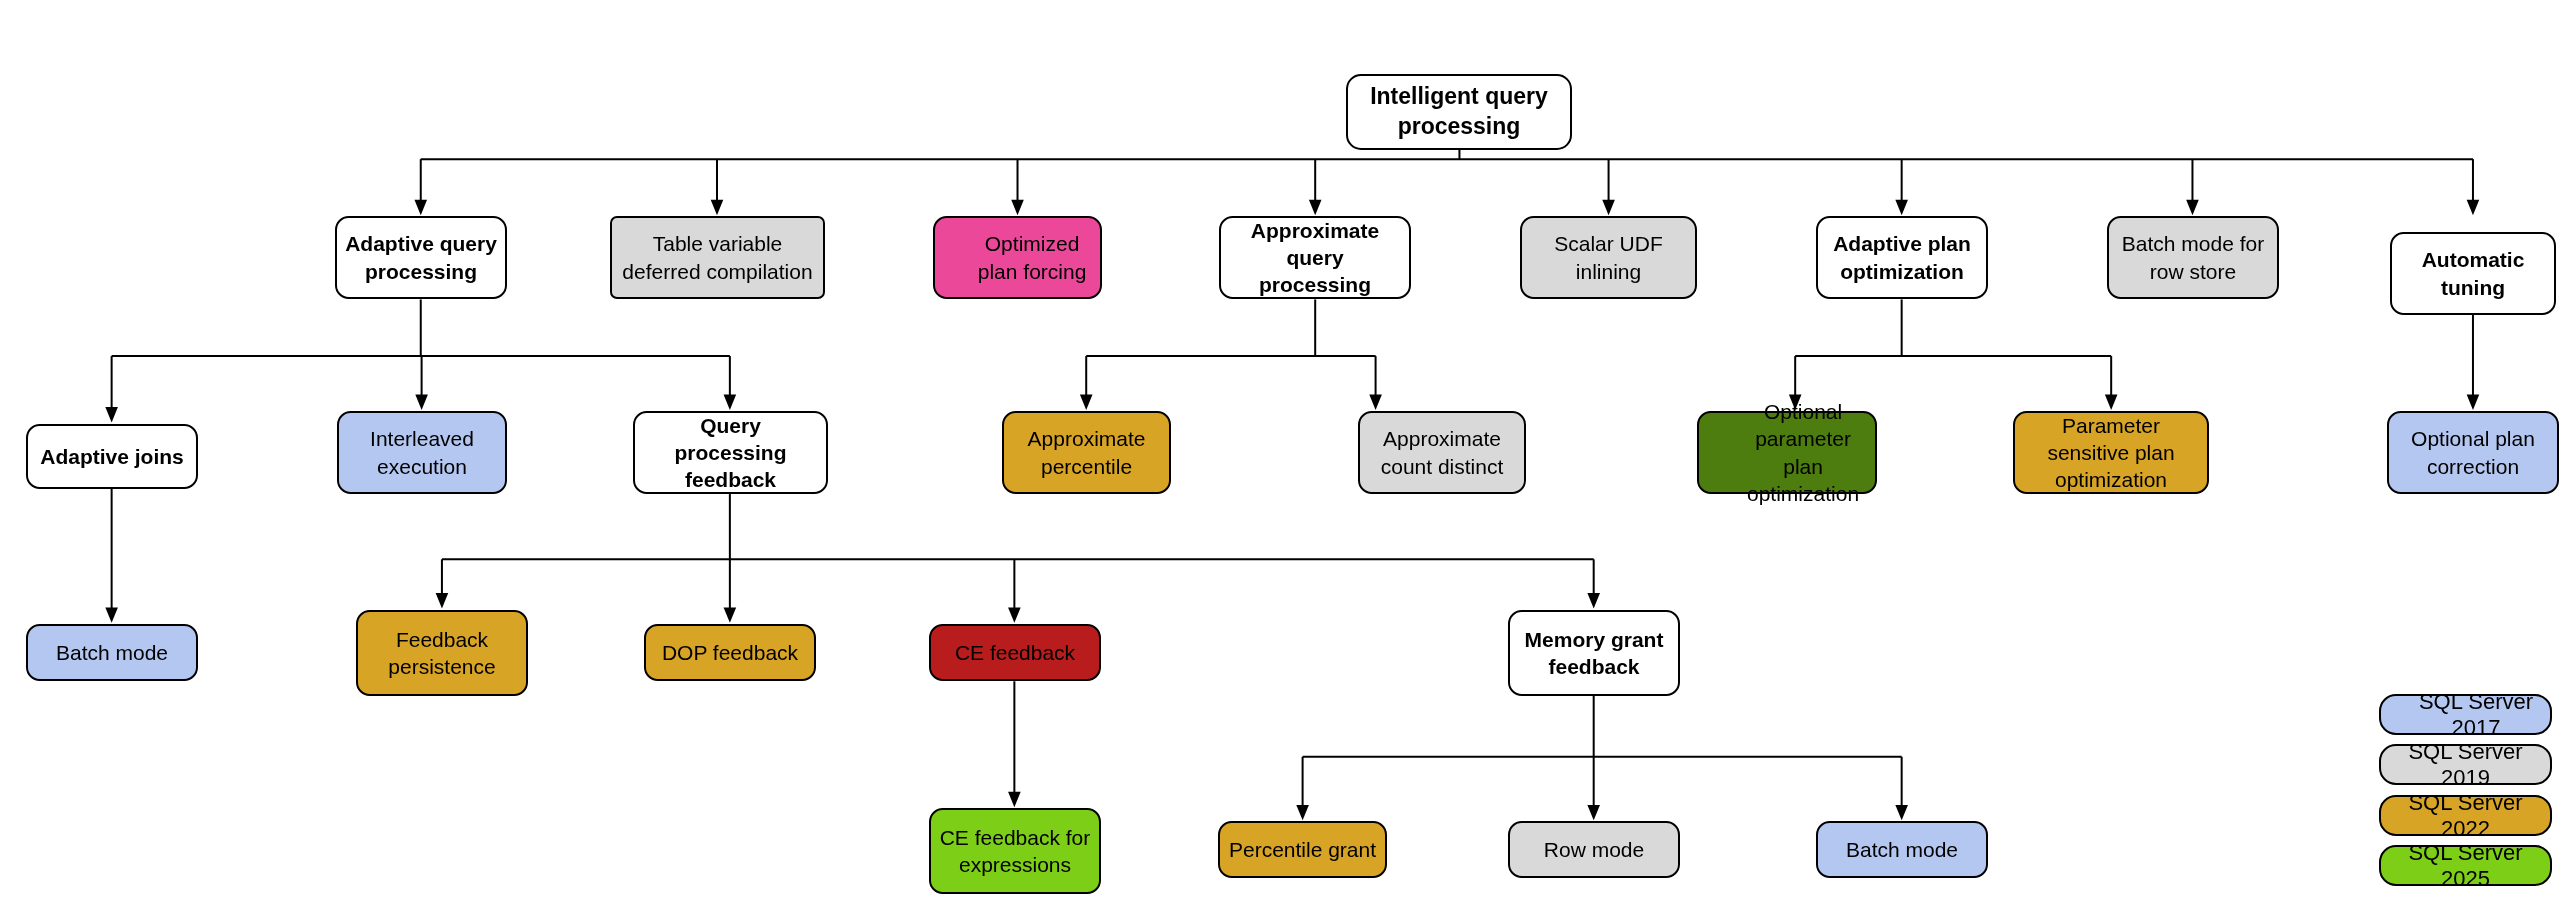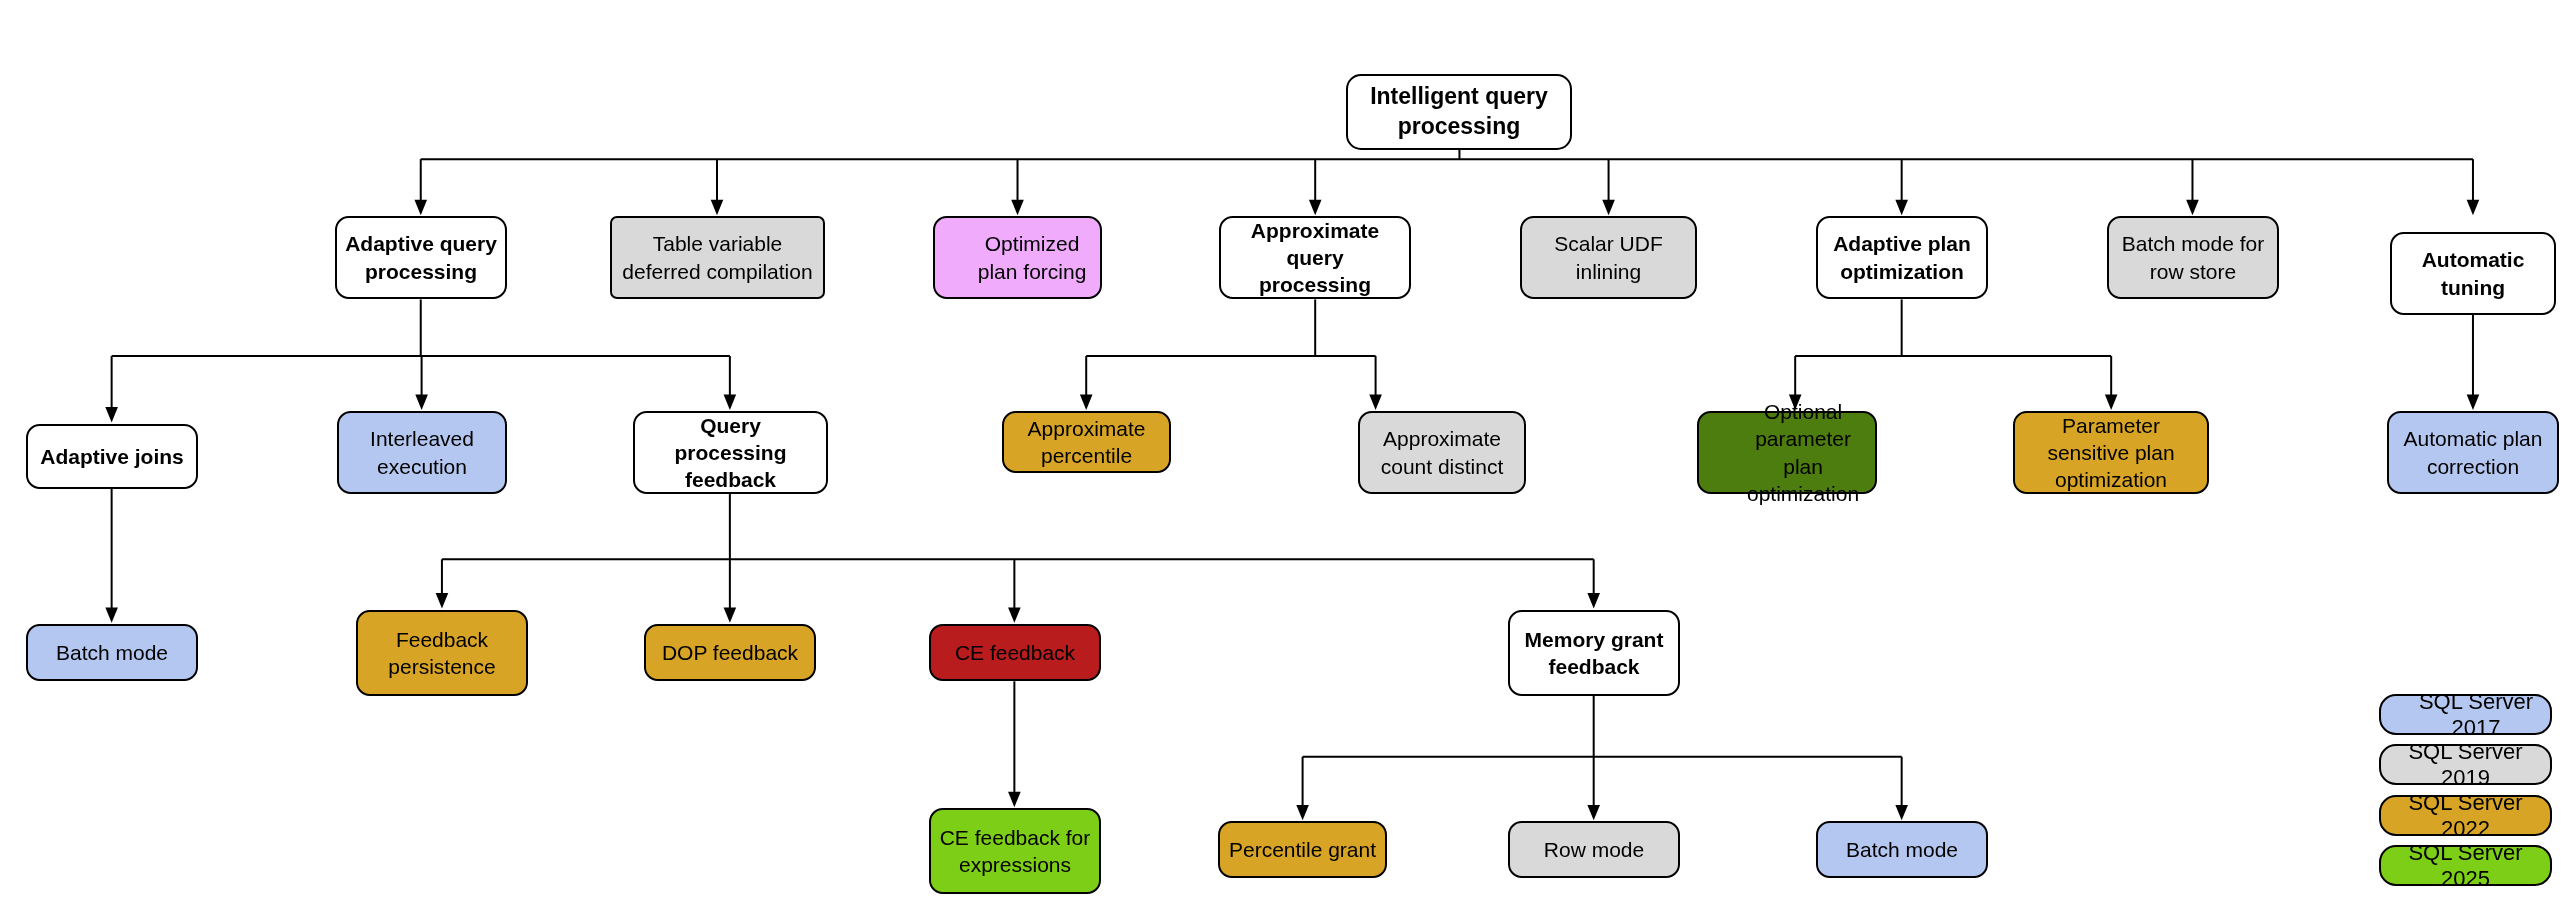--- a/index.html
+++ b/index.html
@@ -103,34 +103,34 @@
       <polygon points="2264.5,1406 2286.5,1406 2275.5,1433" fill="#000000"></polygon>
       <line x1="2784" y1="1322" x2="2784" y2="1409" stroke="#000000" stroke-width="3.5"></line>
       <polygon points="2773,1406 2795,1406 2784,1433" fill="#000000"></polygon>
       <line x1="3322" y1="1322" x2="3322" y2="1409" stroke="#000000" stroke-width="3.5"></line>
       <polygon points="3311,1406 3333,1406 3322,1433" fill="#000000"></polygon>
     </svg>
   <div id="nodes-layer">
       <div class="node bold root" style="left: 1346px; top: 26px; width: 226px; height: 76px; background: rgb(255, 255, 255);">Intelligent query processing</div>
       <div class="node bold" style="left: 335px; top: 216px; width: 172px; height: 83px; background: rgb(255, 255, 255);">Adaptive query processing</div>
       <div class="node" style="left: 610px; top: 216px; width: 215px; height: 83px; background: rgb(217, 217, 217); border-radius: 7px;">Table variable deferred compilation</div>
-      <div class="node" style="left: 933px; top: 216px; width: 169px; height: 83px; background: #f0abfc; padding-left: 36px;">Optimized plan forcing</div>
+      <div class="node" style="left: 933px; top: 216px; width: 169px; height: 83px; background: #ec4899; padding-left: 36px;">Optimized plan forcing</div>
       <div class="node bold" style="left: 1219px; top: 216px; width: 192px; height: 83px; background: rgb(255, 255, 255);">Approximate query processing</div>
       <div class="node" style="left: 1520px; top: 216px; width: 177px; height: 83px; background: rgb(217, 217, 217);">Scalar UDF inlining</div>
       <div class="node bold" style="left: 1816px; top: 216px; width: 172px; height: 83px; background: rgb(255, 255, 255);">Adaptive plan optimization</div>
       <div class="node" style="left: 2107px; top: 216px; width: 172px; height: 83px; background: rgb(217, 217, 217);">Batch mode for row store</div>
       <div class="node bold" style="left: 2390px; top: 232px; width: 166px; height: 83px; background: rgb(255, 255, 255);">Automatic tuning</div>
       <div class="node bold" style="left: 26px; top: 424px; width: 172px; height: 65px; background: rgb(255, 255, 255);">Adaptive joins</div>
       <div class="node" style="left: 337px; top: 411px; width: 170px; height: 83px; background: rgb(180, 199, 240);">Interleaved execution</div>
       <div class="node bold" style="left: 633px; top: 411px; width: 195px; height: 83px; background: rgb(255, 255, 255);">Query processing feedback</div>
-      <div class="node" style="left: 1002px; top: 411px; width: 169px; height: 62px; background: rgb(215, 164, 38); padding-left: 7px;">Approximate percentile</div>
+      <div class="node" style="left: 1002px; top: 411px; width: 169px; height: 83px; background: rgb(215, 164, 38); padding-left: 7px;">Approximate percentile</div>
       <div class="node" style="left: 1358px; top: 411px; width: 168px; height: 83px; background: rgb(217, 217, 217);">Approximate count distinct</div>
       <div class="node" style="left: 1697px; top: 411px; width: 180px; height: 83px; background: #4d7c0f; padding-left: 39px;">Optional parameter plan optimization</div>
       <div class="node" style="left: 2013px; top: 411px; width: 196px; height: 83px; background: rgb(215, 164, 38);">Parameter sensitive plan optimization</div>
-      <div class="node" style="left: 2387px; top: 411px; width: 172px; height: 83px; background: rgb(180, 199, 240);">Automatic plan correction</div>
+      <div class="node" style="left: 2387px; top: 411px; width: 172px; height: 83px; background: rgb(180, 199, 240);">Optional plan correction</div>
       <div class="node" style="left: 26px; top: 624px; width: 172px; height: 57px; background: rgb(180, 199, 240);">Batch mode</div>
       <div class="node" style="left: 356px; top: 610px; width: 172px; height: 86px; background: rgb(215, 164, 38);">Feedback persistence</div>
       <div class="node" style="left: 644px; top: 624px; width: 172px; height: 57px; background: rgb(215, 164, 38);">DOP feedback</div>
       <div class="node" style="left: 929px; top: 624px; width: 172px; height: 57px; background: #b91c1c;">CE feedback</div>
       <div class="node bold" style="left: 1508px; top: 610px; width: 172px; height: 86px; background: rgb(255, 255, 255);">Memory grant feedback</div>
       <div class="node" style="left: 929px; top: 808px; width: 172px; height: 86px; background: rgb(124, 206, 22);">CE feedback for expressions</div>
       <div class="node" style="left: 1218px; top: 821px; width: 169px; height: 57px; background: rgb(215, 164, 38);">Percentile grant</div>
       <div class="node" style="left: 1508px; top: 821px; width: 172px; height: 57px; background: rgb(217, 217, 217);">Row mode</div>
       <div class="node" style="left: 1816px; top: 821px; width: 172px; height: 57px; background: rgb(180, 199, 240);">Batch mode</div>
     </div>

